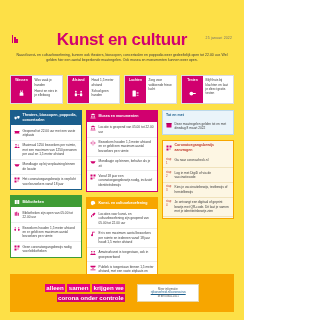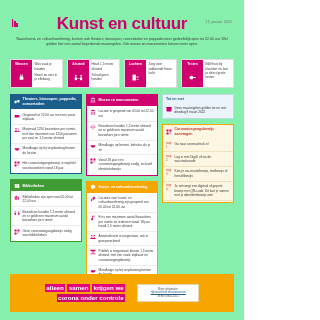--- a/index.html
+++ b/index.html
@@ -5,21 +5,21 @@
 <style>
   html,body{margin:0;padding:0;}
   body{
     width:244px;height:320px;overflow:hidden;
     background:#ffffff;
     font-family:"Liberation Sans","DejaVu Sans",sans-serif;
     color:#2b2b2b;
     -webkit-font-smoothing:antialiased;
   }
   .page{position:relative;width:244px;height:320px;box-sizing:border-box;
-        padding:0 10px;background:#86efac;}
+        padding:16px 10px;background:#fde047;}
 
   
   .header{position:relative;padding:14px 0 4px 0;}
   .title{
     text-align:center;color:#d1006f;font-weight:700;
     font-size:17px;line-height:19px;letter-spacing:-.3px;margin:0;
   }
   .date{
     position:absolute;right:2px;top:20px;
     font-size:3.4px;color:#6c6c6c;letter-spacing:.2px;

